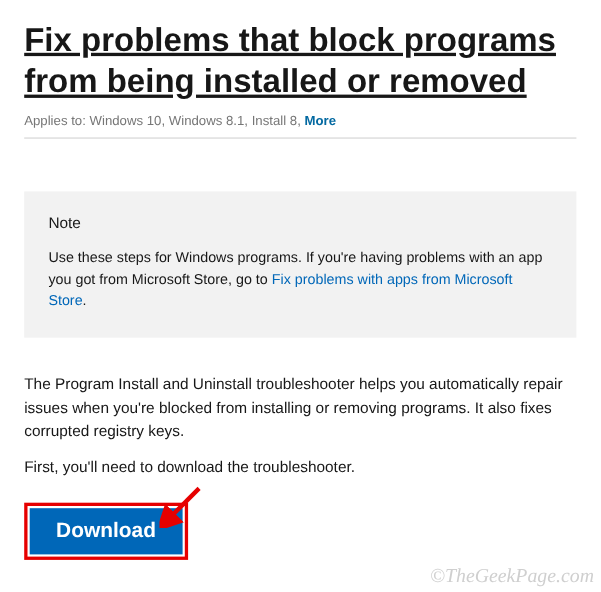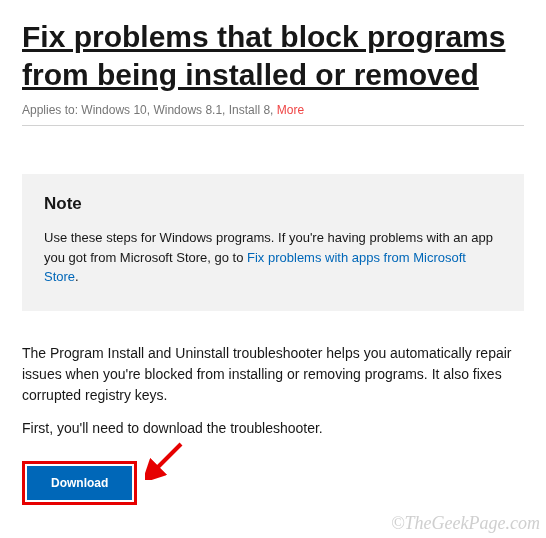--- a/index.html
+++ b/index.html
@@ -19,31 +19,32 @@
       margin-bottom: 10px;
       text-decoration: underline;
     }
     .applies-row {
       font-size: 12px;
       color: #767676;
       padding-bottom: 8px;
       border-bottom: 1px solid #d2d2d2;
     }
     .more-link {
-      color: #ef4444;
+      color: #0369a1;
       cursor: pointer;
+      font-weight: bold;
     }
     .note-box {
       background: #f2f2f2;
       margin-top: 48px;
       padding: 20px 22px 24px 22px;
     }
     .note-heading {
-      font-size: 17px;
-      font-weight: 700;
+      font-size: 14px;
+      font-weight: 400;
       color: #171717;
       margin-bottom: 14px;
     }
     .note-text {
       font-size: 13px;
       line-height: 1.5;
       color: #171717;
     }
     .inline-link {
       color: #0067b8;
@@ -58,21 +59,21 @@
     .para2 { margin-top: 12px; }
     .button-wrap {
       margin-top: 22px;
       display: inline-block;
       border: 3px solid #e60000;
       padding: 2px;
     }
     .download-btn {
       background: #0067b8;
       color: #ffffff;
-      font-size: 12px;
+      font-size: 19px;
       font-weight: 600;
       border: none;
       padding: 10px 24px;
       cursor: pointer;
       font-family: inherit;
     }
     .arrow {
       position: absolute;
       left: 145px;
       bottom: 58px;

